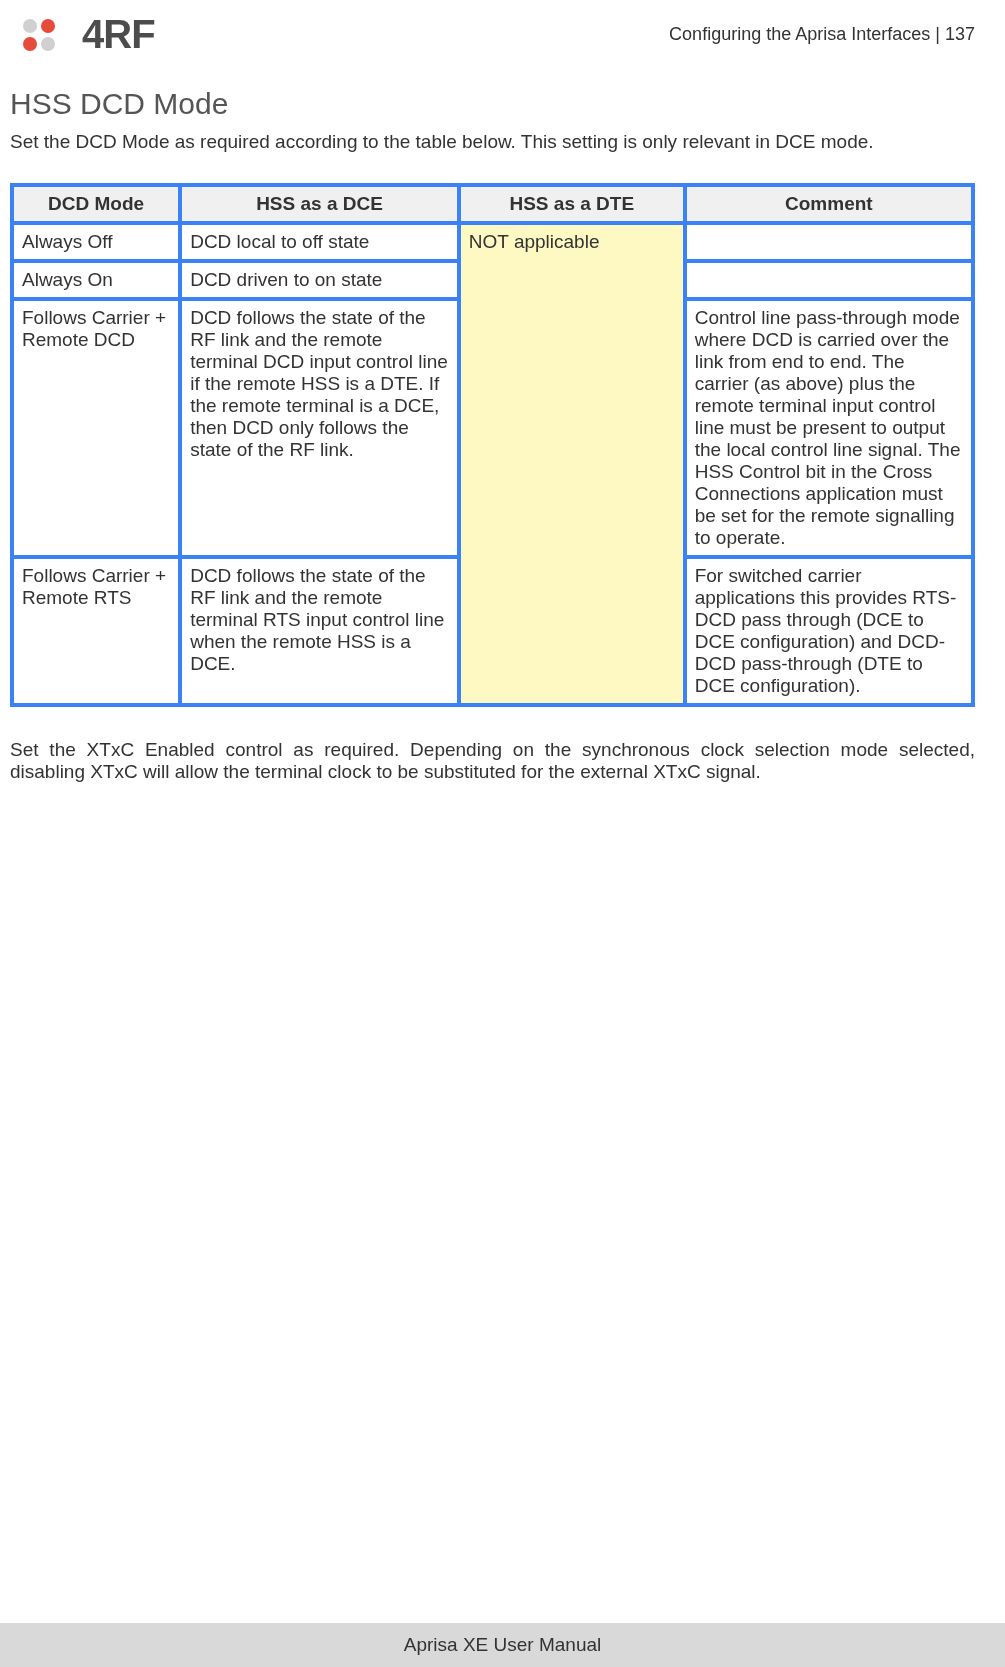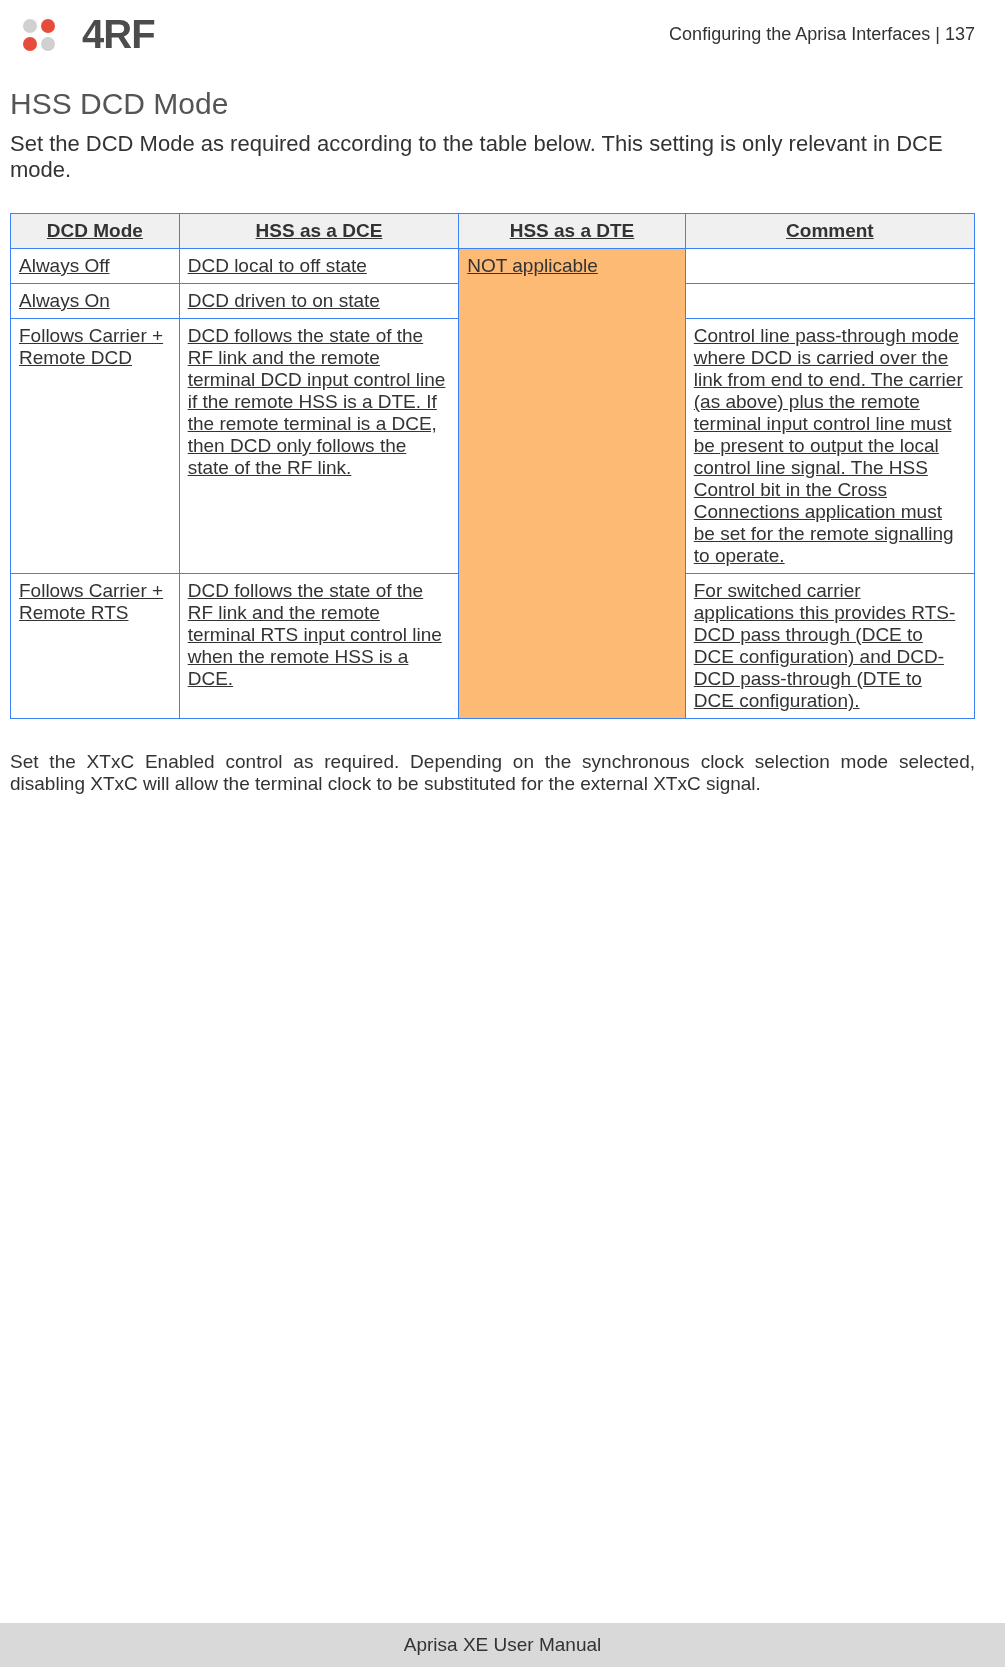--- a/index.html
+++ b/index.html
@@ -40,43 +40,42 @@
   .content {
     padding: 30px 30px 0 10px;
   }
   h2.section-title {
     font-size: 30px;
     font-weight: 400;
     color: #555;
     margin: 0 0 10px 0;
   }
   p.lead {
-    font-size: 22px;
+    font-size: 19px;
     color: #333;
     margin: 6px 0 30px 0;
   }
   table.dcd {
     width: 100%;
     border-collapse: collapse;
     font-size: 19px;
   }
   table.dcd th, table.dcd td {
-    border: 1px solid #3b82f6;
+    border: 4px solid #3b82f6;
     padding: 6px 8px;
     vertical-align: top;
     text-align: left;
-    text-decoration: underline;
   }
   table.dcd th {
     background: #f0f0f0;
     font-weight: 700;
     text-align: center;
   }
   .shaded {
-    background: #fdba74;
+    background: #fef9c3;
   }
   p.after {
     font-size: 19px;
     color: #333;
     margin-top: 32px;
     text-align: justify;
   }
   .footer {
     position: absolute;
     bottom: 0;

